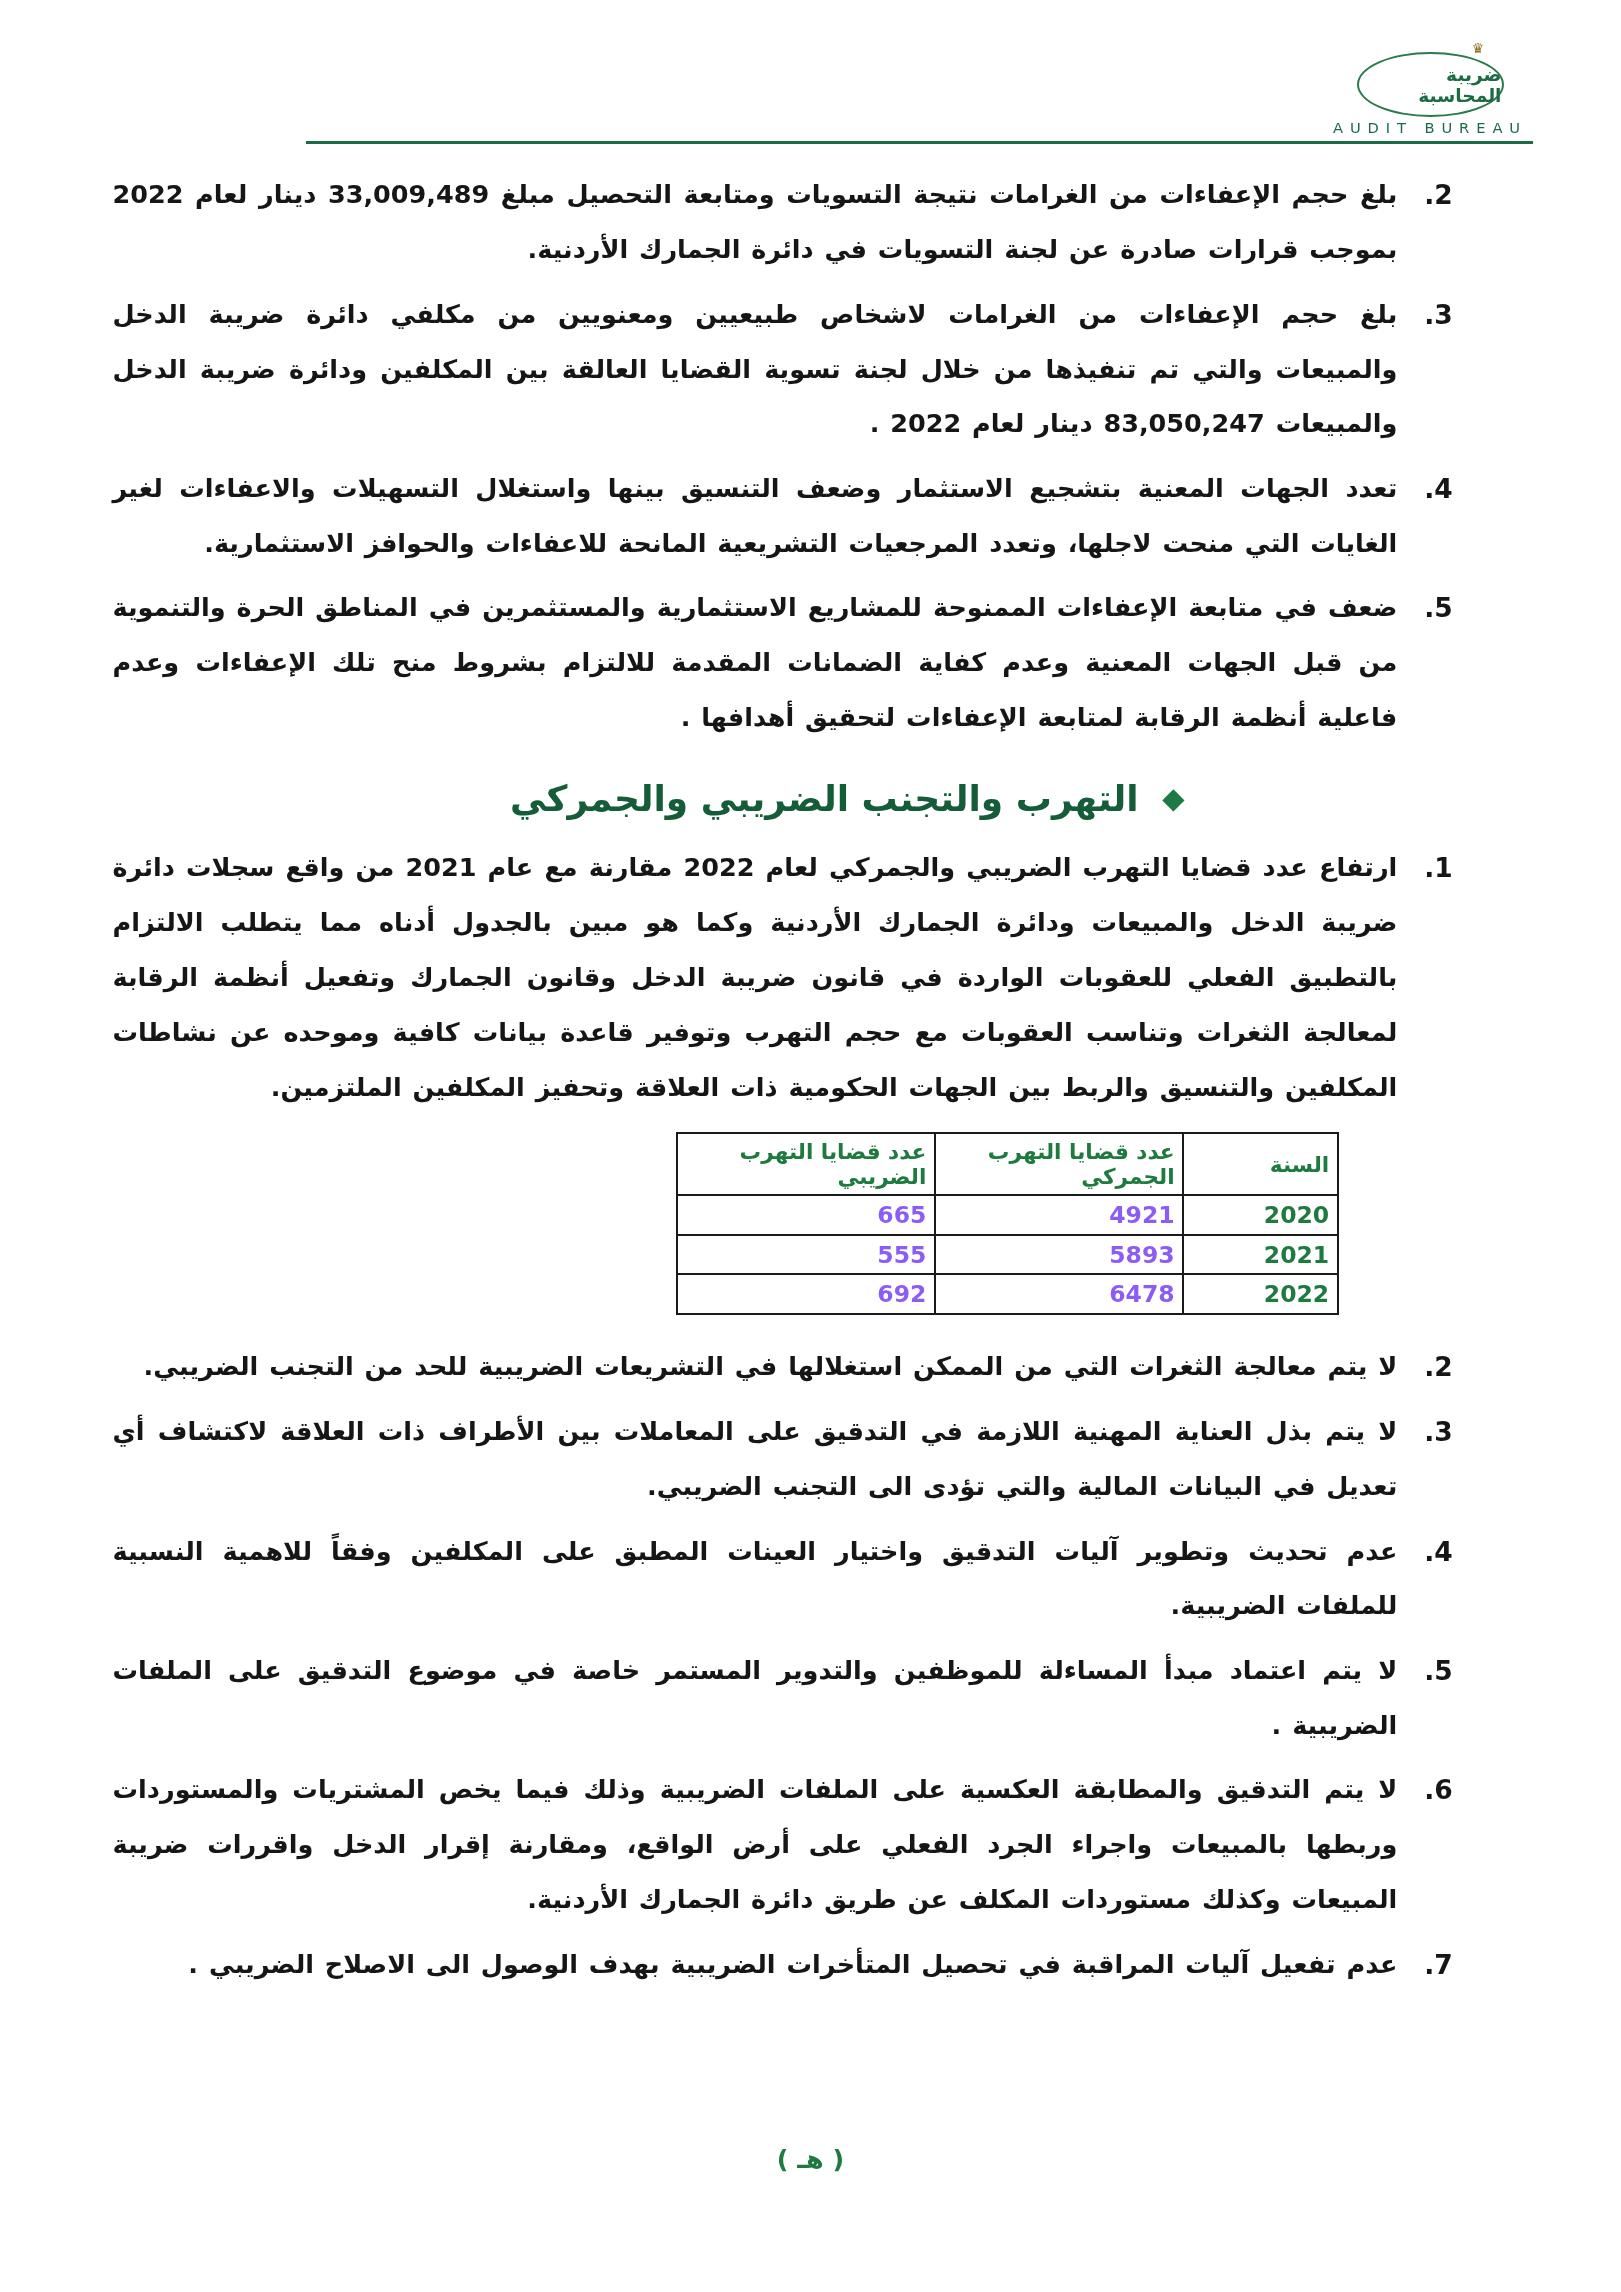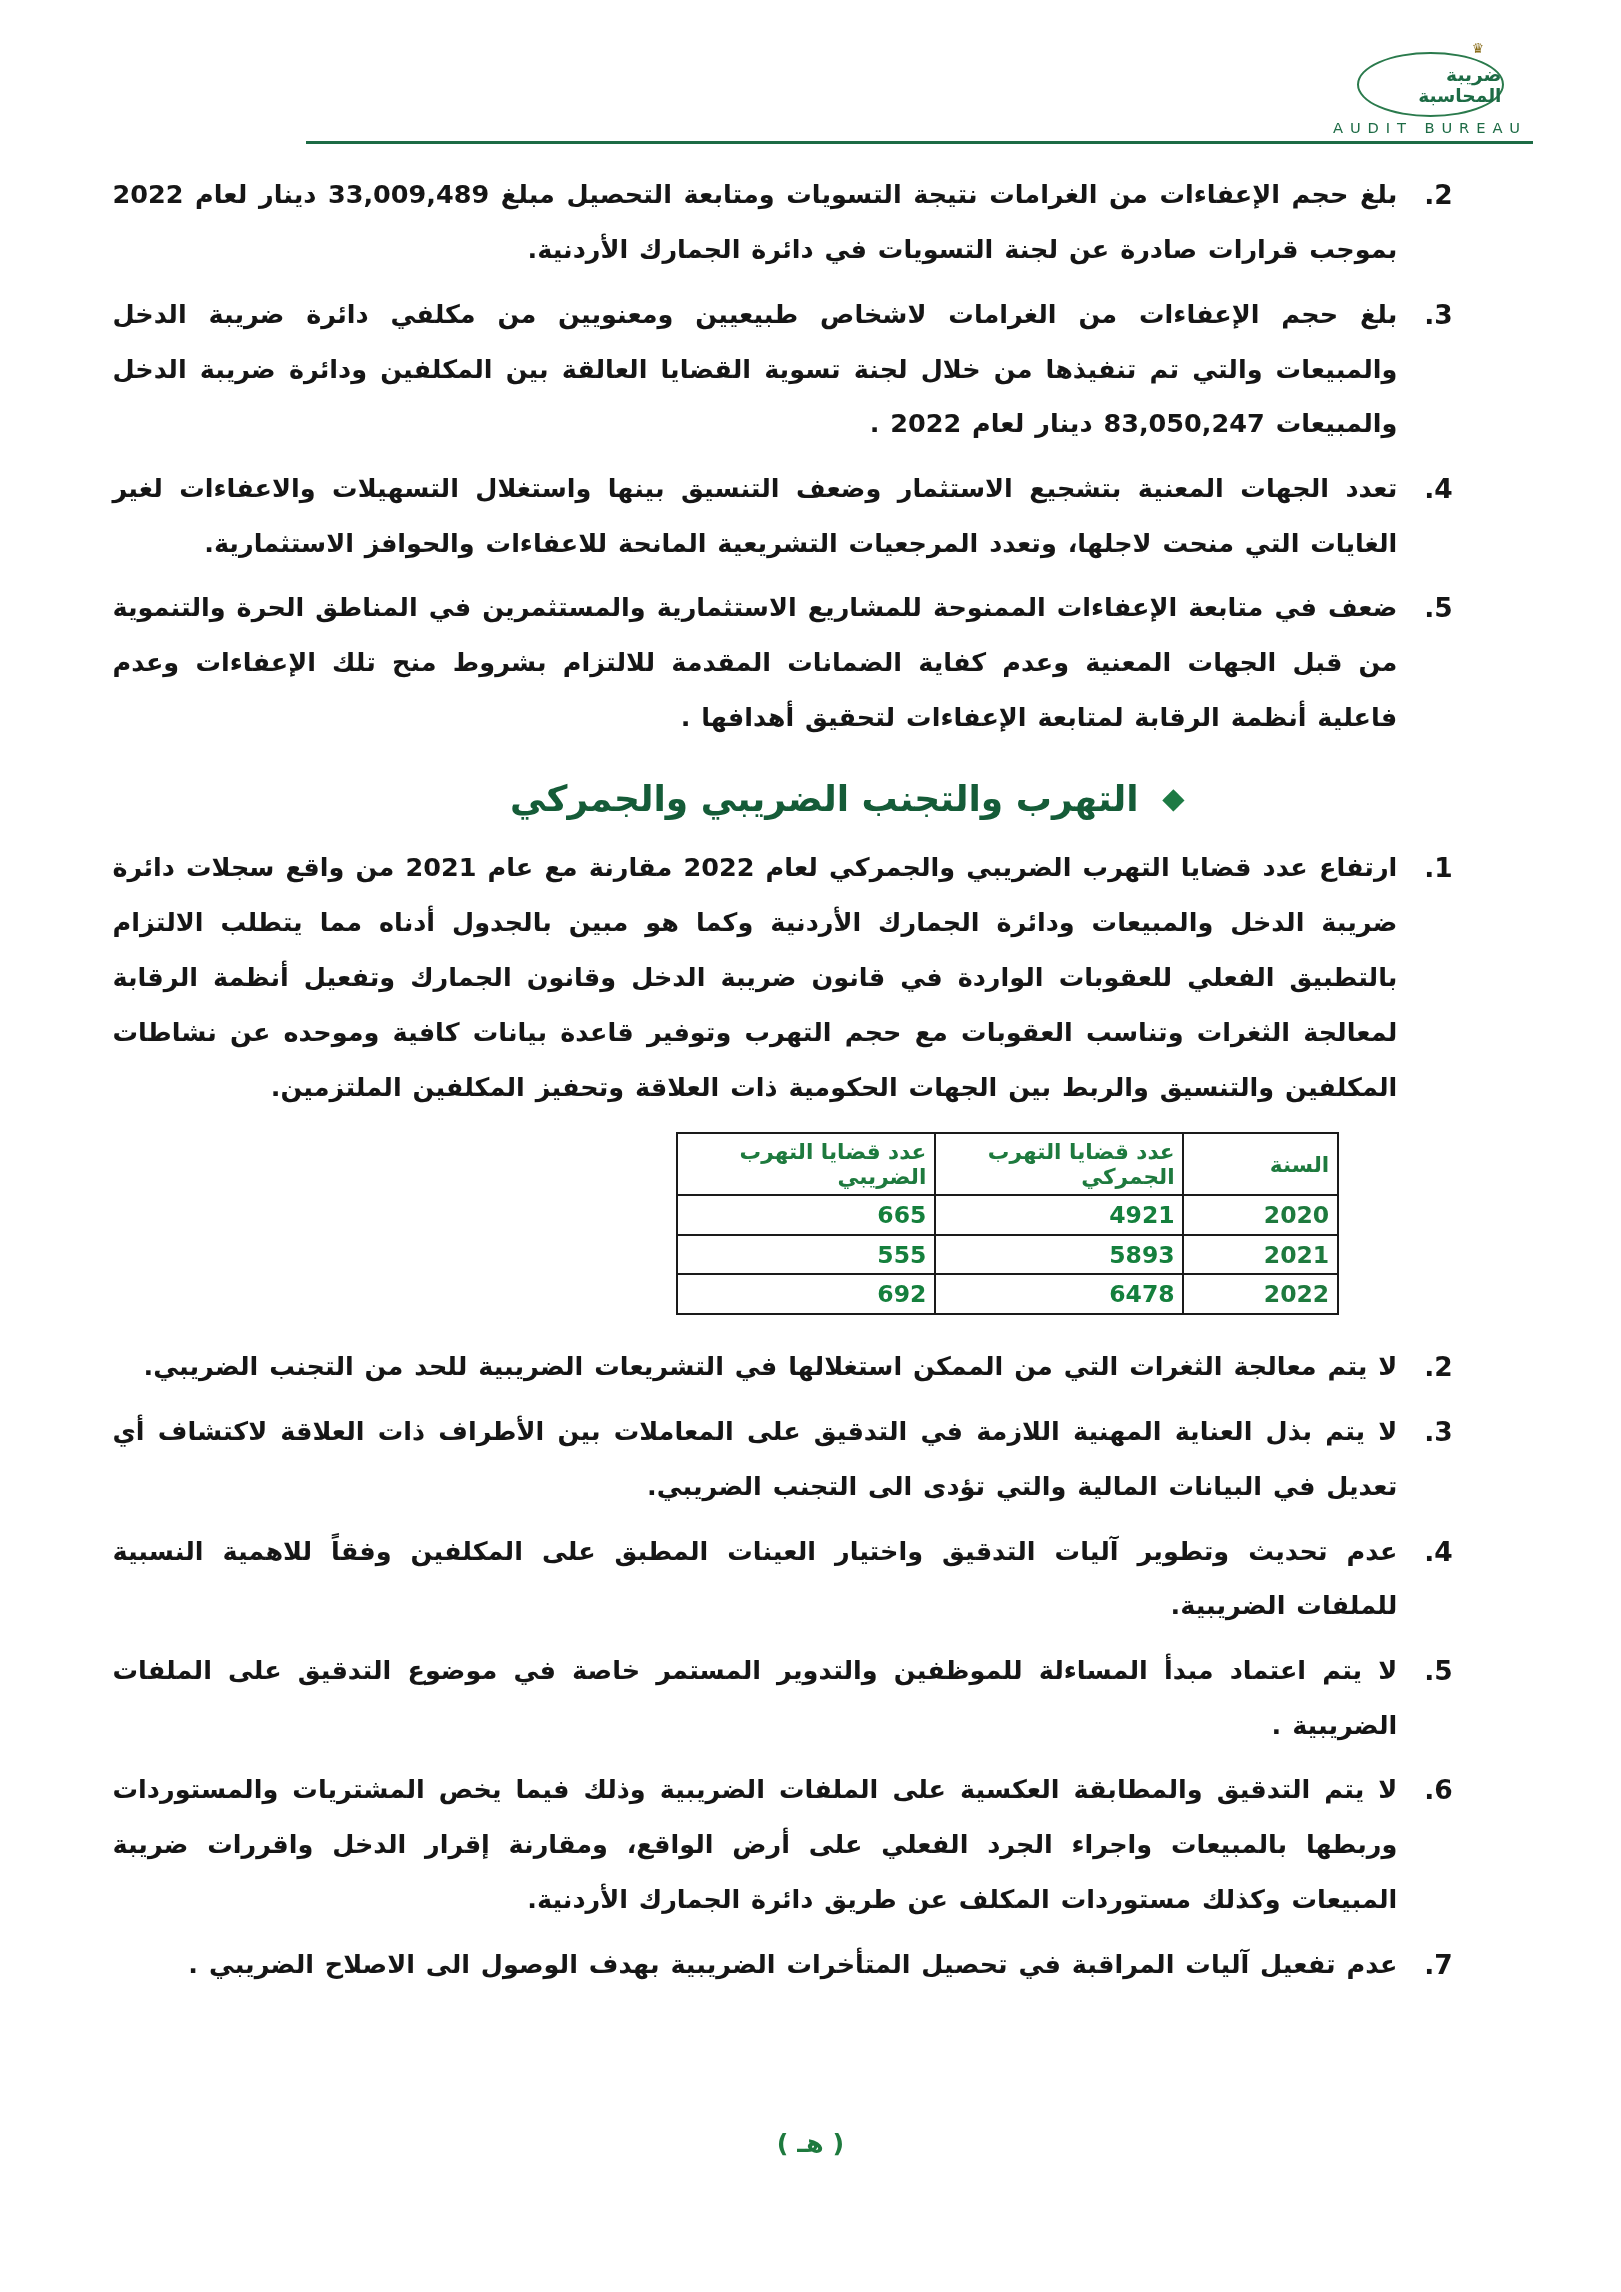--- a/index.html
+++ b/index.html
@@ -132,29 +132,29 @@
     font-size: 21.6px;
     font-weight: bold;
     height: 43px;
   }
   td {
     font-size: 23.5px;
     font-weight: bold;
     height: 35px;
   }
   td.year  { color: #1e7a3e; }
-  td.count { color: #15803d; }
+  td.count { color: #8b5cf6; }
   col.c-year { width: 155px; }
   col.c-customs { width: 249px; }
   col.c-tax { width: 259px; }
 
   
   .footer {
     position: absolute;
-    bottom: 135px;
+    bottom: 119px;
     left: 0;
     width: 100%;
     text-align: center;
     color: #1e7a3e;
     font-size: 25.5px;
     font-weight: bold;
   }
 </style>
 </head>
 <body>

